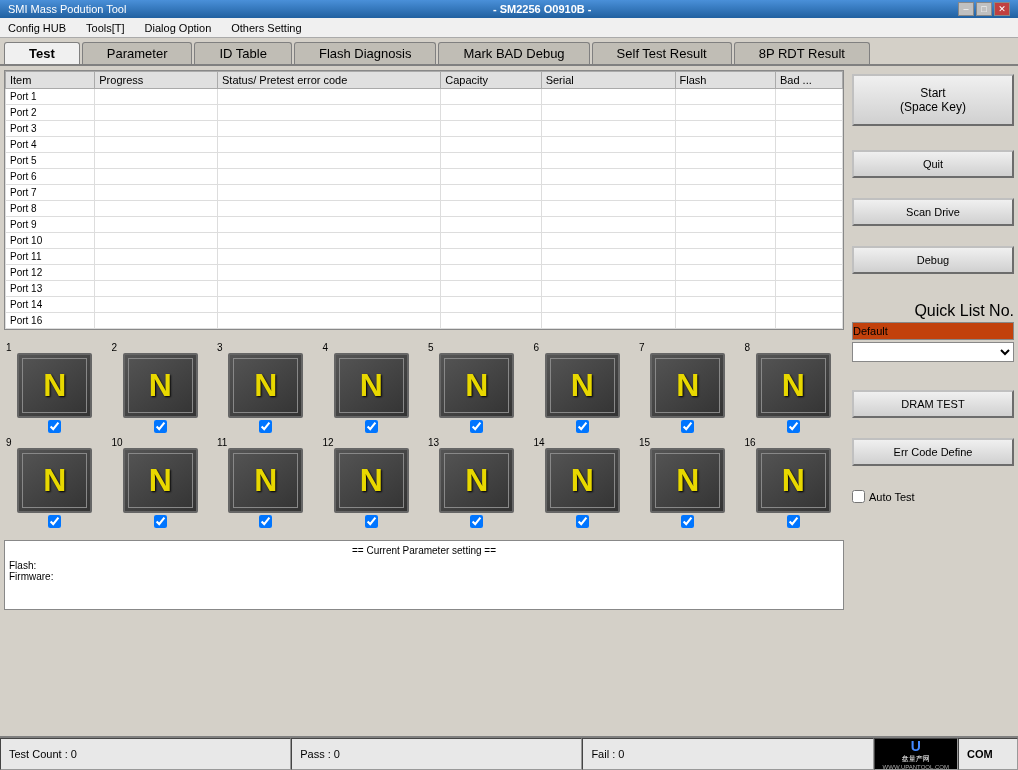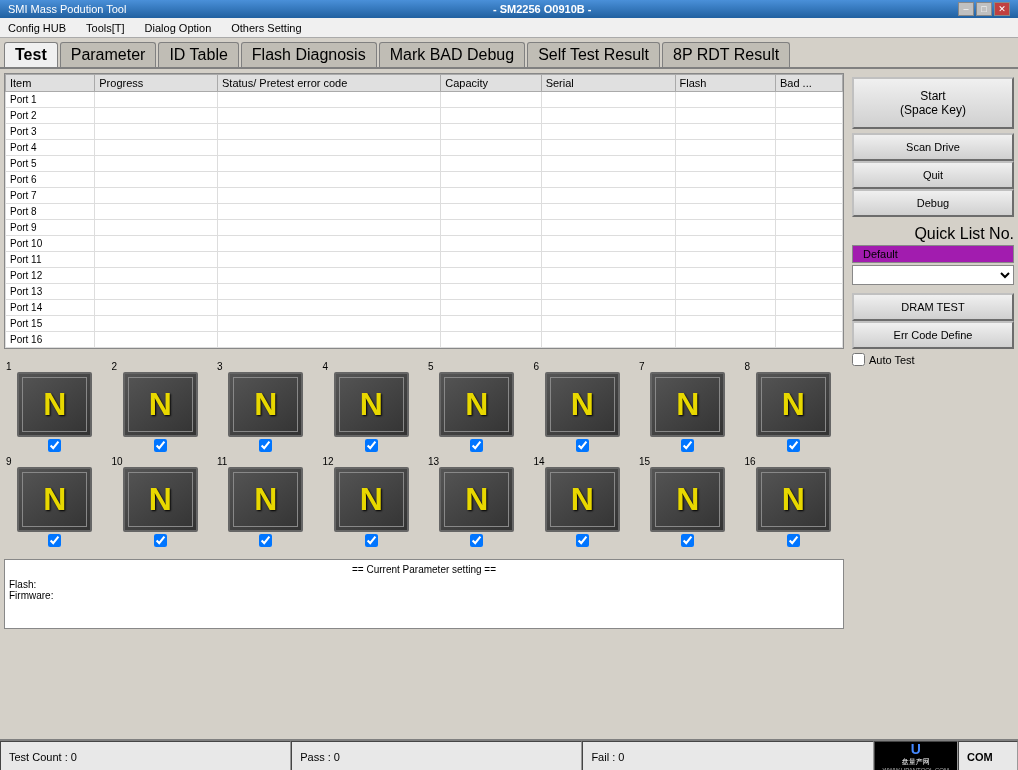--- a/index.html
+++ b/index.html
@@ -48,26 +48,26 @@
     }
 
     #tabs-bar {
       background: #d4d0c8;
       display: flex;
       align-items: flex-end;
       padding: 4px 4px 0 4px;
       border-bottom: 2px solid #808080;
     }
     .tab {
-      padding: 3px 10px;
+      padding: 3px 24px;
       background: #c0bdb5;
       border: 1px solid #808080;
       border-bottom: none;
       cursor: pointer;
-      font-size: 16px;
+      font-size: 13px;
       margin-right: 2px;
       border-radius: 3px 3px 0 0;
     }
     .tab.active {
       background: #f0f0f0;
       font-weight: bold;
       z-index: 1;
     }
 
     #main-content {
@@ -166,21 +166,21 @@
     .params-title {
       text-align: center;
       margin-bottom: 4px;
       font-size: 10px;
     }
 
     #right-panel {
       width: 170px;
       display: flex;
       flex-direction: column;
-      gap: 0;
+      gap: 20px;
       padding: 4px;
       padding-top: 8px;
     }
     .action-btn {
       width: 100%;
       padding: 6px 4px;
       background: linear-gradient(to bottom, #f0f0f0, #d0d0d0);
       border: 2px outset #c0c0c0;
       cursor: pointer;
       font-size: 11px;
@@ -195,23 +195,23 @@
     .quick-list-section {
       margin-top: 8px;
     }
     .quick-list-label {
       font-size: 16px;
       text-align: right;
       margin-bottom: 2px;
     }
     .quick-list-input {
       width: 100%;
-      padding: 2px 10px;
+      padding: 2px 0;
       border: 1px solid #888;
-      background: #a21caf;
+      background: #c2410c;
       font-size: 11px;
     }
     .quick-list-select {
       width: 100%;
       padding: 2px 4px;
       border: 1px solid #888;
       background: white;
       font-size: 11px;
       margin-top: 2px;
     }
@@ -428,29 +428,20 @@
             <tr>
               <td>Port 14</td>
       <td></td>
       <td></td>
       <td></td>
       <td></td>
       <td></td>
       <td></td>
             </tr>
             <tr>
-              <td>Port 15</td>
-      <td></td>
-      <td></td>
-      <td></td>
-      <td></td>
-      <td></td>
-      <td></td>
-            </tr>
-            <tr>
               <td>Port 16</td>
       <td></td>
       <td></td>
       <td></td>
       <td></td>
       <td></td>
       <td></td>
             </tr>
           </tbody>
       </table>
@@ -576,22 +567,22 @@
       <div>Flash:</div>
       <div>Firmware:</div>
     </div>
   </div>
 
   <div id="right-panel">
     <button class="action-btn start-btn">
       <span>Start</span><br>
       <span>(Space Key)</span>
     </button>
+    <button class="action-btn">Quit</button>
     <button class="action-btn">Scan Drive</button>
-    <button class="action-btn">Quit</button>
     <button class="action-btn">Debug</button>
 
     <div class="quick-list-section">
       <div class="quick-list-label">Quick List No.</div>
       <input class="quick-list-input" type="text" value="Default" style="">
       <select class="quick-list-select">
         <option></option>
       </select>
     </div>
 

